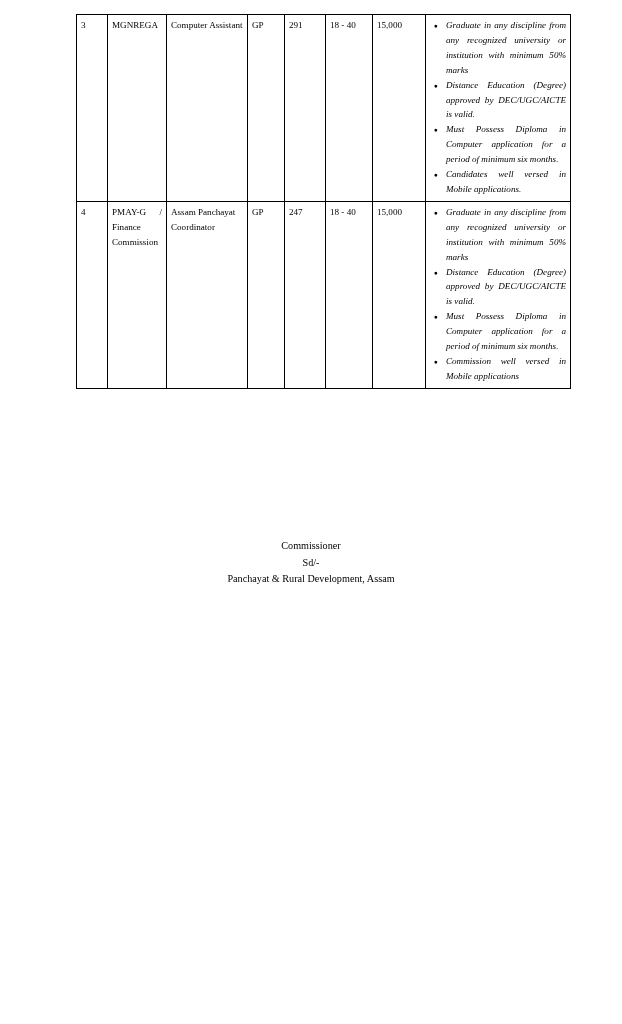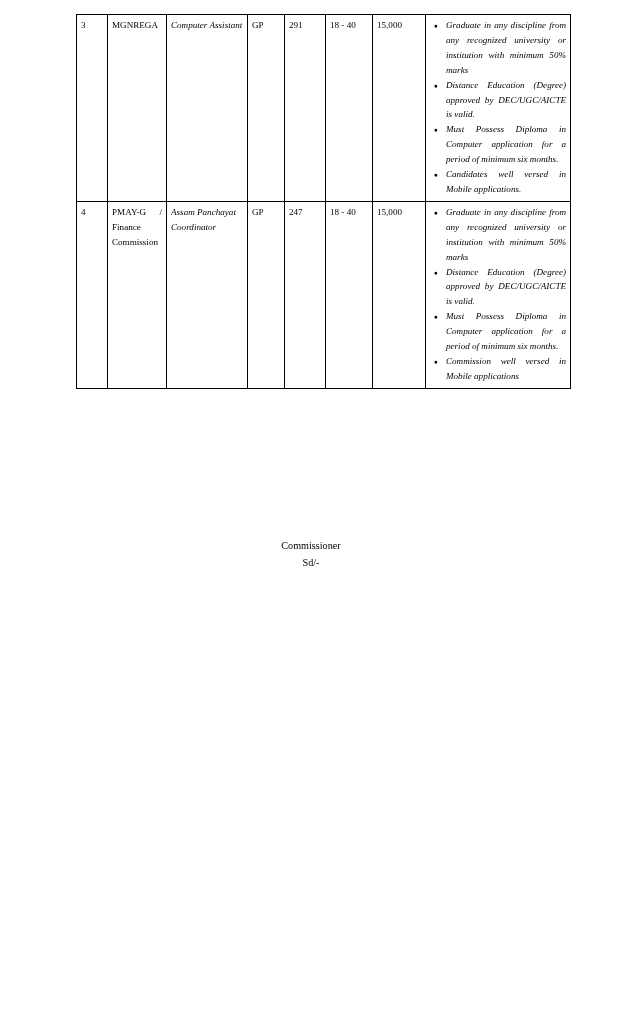--- a/index.html
+++ b/index.html
@@ -32,21 +32,21 @@
   table.doc-table td {
     border: 1px solid #000000;
     vertical-align: top;
     padding: 3px 4px 4px 4px;
     font-size: 9.1px;
     line-height: 14.9px;
     font-family: "Liberation Serif", serif;
   }
   td.c-sl     { width: 22px; }
   td.c-scheme { width: 50px; }
-  td.c-post   { width: 72px; font-style: italic; }
+  td.c-post   { width: 72px; }
   td.c-level  { width: 28px; }
   td.c-vac    { width: 32px; }
   td.c-age    { width: 38px; }
   td.c-pay    { width: 44px; }
   td.c-qual   { width: 136px; padding-left: 6px; }
 
   ul.qual-list {
     margin: 0;
     padding: 0 0 0 16px;
     list-style: none;
@@ -138,15 +138,16 @@
             <li>Commission well versed in Mobile applications</li>
           </ul>
         </td>
       </tr>
     </tbody>
   </table>
 
   <div class="signature">
     <div>Commissioner</div>
     <div>Sd/-</div>
+    <div>Panchayat &amp; Rural Development, Assam</div>
   </div>
 
 </div>
 
 </body></html>

